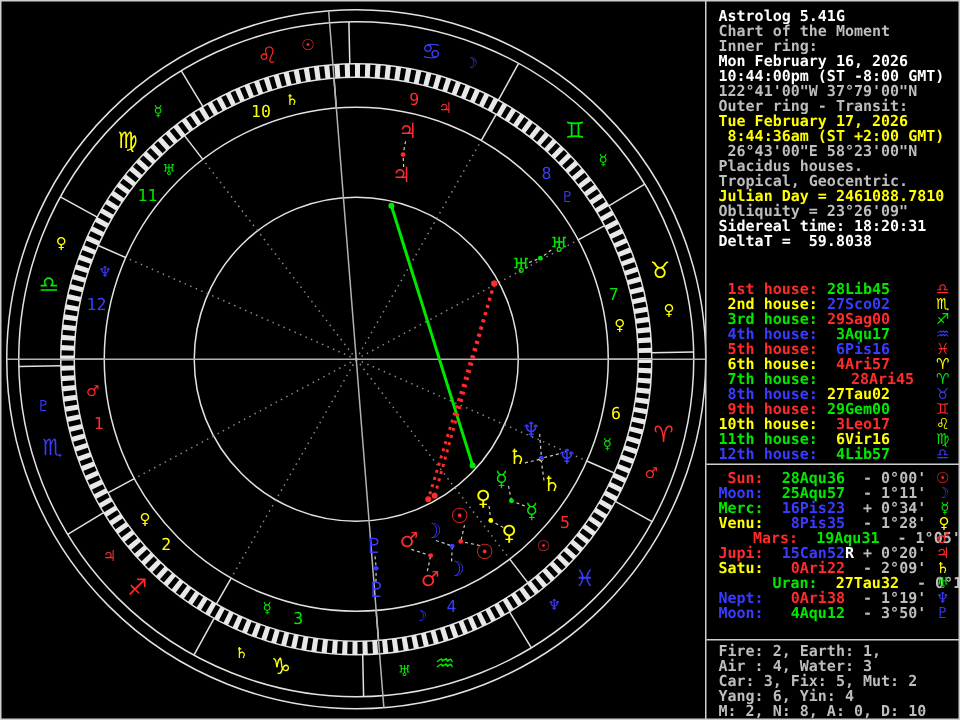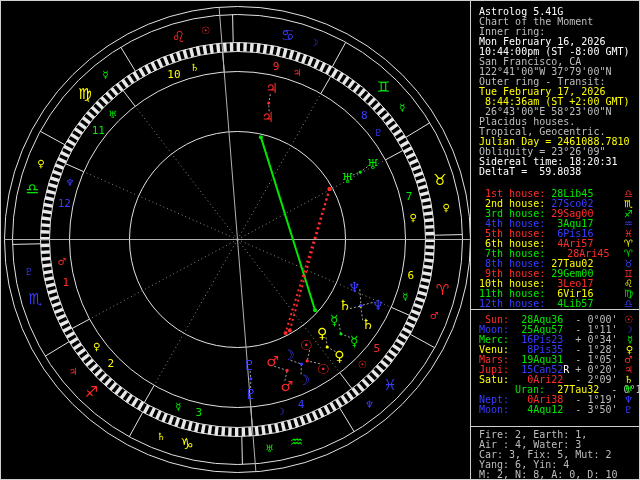--- a/index.html
+++ b/index.html
@@ -1,21 +1,21 @@
 <!DOCTYPE html>
 <html><head>
 <meta charset="utf-8">
 <style>
   html,body{margin:0;padding:0;background:#000;}
   #screen{position:relative;width:640px;height:480px;background:#000;overflow:hidden;
           font-family:"DejaVu Sans Mono",monospace;}
   #frame{position:absolute;inset:0;border:1px solid #cfcfcf;pointer-events:none;}
   #wheel-svg{position:absolute;left:0;top:0;}
   #panel{position:absolute;left:470px;top:0;width:169px;height:480px;border-left:1px solid #cfcfcf;}
-  .ln{position:relative;height:10px;line-height:10px;font-size:10px;white-space:pre;}
+  .ln{position:relative;height:10px;line-height:10px;font-size:10px;white-space:pre;font-weight:bold;}
   .ln .g{position:absolute;right:7px;top:0;font-family:"DejaVu Sans",sans-serif;font-size:10px;line-height:10px;}
   #info{position:absolute;left:8px;top:7px;right:0;}
   #houses{position:absolute;left:8px;top:189px;right:0;}
   #sep1{position:absolute;left:0px;top:309px;width:169px;border-top:1px solid #cfcfcf;}
   #planets{position:absolute;left:8px;top:315px;right:0;}
   #sep2{position:absolute;left:0px;top:426px;width:169px;border-top:1px solid #cfcfcf;}
   #stats{position:absolute;left:8px;top:430px;right:0;}
   text{user-select:none;}
 </style>
 </head>
@@ -351,21 +351,20 @@
       <text x="251.143883265298" y="393.8983304619675" fill="#3b3bff" font-size="14" text-anchor="middle" dominant-baseline="central" font-family="&quot;DejaVu Sans&quot;,sans-serif" font-weight="normal">♇</text>
       <text x="249.46711070457812" y="364.9304120274839" fill="#3b3bff" font-size="14" text-anchor="middle" dominant-baseline="central" font-family="&quot;DejaVu Sans&quot;,sans-serif" font-weight="normal">♇</text>
     </svg>
   <div id="panel">
     <div id="info">
         <div class="ln"><span style="color: rgb(255, 255, 255);">Astrolog 5.41G</span></div>
         <div class="ln"><span style="color: rgb(189, 189, 189);">Chart of the Moment</span></div>
         <div class="ln"><span style="color: rgb(189, 189, 189);">Inner ring:</span></div>
         <div class="ln"><span style="color: rgb(255, 255, 255);">Mon February 16, 2026</span></div>
         <div class="ln"><span style="color: rgb(255, 255, 255);">10:44:00pm (ST -8:00 GMT)</span></div>
-        <div class="ln"><span style="color: rgb(189, 189, 189);">San Francisco, CA</span></div>
         <div class="ln"><span style="color: rgb(189, 189, 189);">122°41'00"W 37°79'00"N</span></div>
         <div class="ln"><span style="color: rgb(189, 189, 189);">Outer ring - Transit:</span></div>
         <div class="ln"><span style="color: rgb(255, 255, 0);">Tue February 17, 2026</span></div>
         <div class="ln"><span style="color: rgb(255, 255, 0);"> 8:44:36am (ST +2:00 GMT)</span></div>
         <div class="ln"><span style="color: rgb(189, 189, 189);"> 26°43'00"E 58°23'00"N</span></div>
         <div class="ln"><span style="color: rgb(189, 189, 189);">Placidus houses.</span></div>
         <div class="ln"><span style="color: rgb(189, 189, 189);">Tropical, Geocentric.</span></div>
         <div class="ln"><span style="color: rgb(255, 255, 0);">Julian Day = 2461088.7810</span></div>
         <div class="ln"><span style="color: rgb(189, 189, 189);">Obliquity = 23°26'09"</span></div>
         <div class="ln"><span style="color: rgb(255, 255, 255);">Sidereal time: 18:20:31</span></div>
@@ -384,21 +383,21 @@
         <div class="ln"><span style="color: rgb(255, 255, 0);">10th house:</span><span style="color: rgb(255, 42, 42);">  3Leo17</span><span class="g" style="color: rgb(255, 255, 0);">♌</span></div>
         <div class="ln"><span style="color: rgb(0, 232, 0);">11th house:</span><span style="color: rgb(255, 255, 0);">  6Vir16</span><span class="g" style="color: rgb(0, 232, 0);">♍</span></div>
         <div class="ln"><span style="color: rgb(59, 59, 255);">12th house:</span><span style="color: rgb(0, 232, 0);">  4Lib57</span><span class="g" style="color: rgb(59, 59, 255);">♎</span></div>
       </div>
     <div id="sep1"></div>
     <div id="planets">
         <div class="ln"><span style="color: rgb(255, 42, 42);"> Sun:</span><span style="color: rgb(0, 232, 0);">  28Aqu36</span><span style="color: rgb(255, 255, 255);"> </span><span style="color: rgb(189, 189, 189);"> - 0°00'</span><span class="g" style="color: rgb(255, 42, 42);">☉</span></div>
         <div class="ln"><span style="color: rgb(59, 59, 255);">Moon:</span><span style="color: rgb(0, 232, 0);">  25Aqu57</span><span style="color: rgb(255, 255, 255);"> </span><span style="color: rgb(189, 189, 189);"> - 1°11'</span><span class="g" style="color: rgb(59, 59, 255);">☽</span></div>
         <div class="ln"><span style="color: rgb(0, 232, 0);">Merc:</span><span style="color: rgb(59, 59, 255);">  16Pis23</span><span style="color: rgb(255, 255, 255);"> </span><span style="color: rgb(189, 189, 189);"> + 0°34'</span><span class="g" style="color: rgb(0, 232, 0);">☿</span></div>
         <div class="ln"><span style="color: rgb(255, 255, 0);">Venu:</span><span style="color: rgb(59, 59, 255);">   8Pis35</span><span style="color: rgb(255, 255, 255);"> </span><span style="color: rgb(189, 189, 189);"> - 1°28'</span><span class="g" style="color: rgb(255, 255, 0);">♀</span></div>
-        <div class="ln"><span style="color: rgb(255, 42, 42);">Mars:</span><span style="color: rgb(0, 232, 0);">  19Aqu31</span><span style="color: rgb(255, 255, 255);"> </span><span style="color: rgb(189, 189, 189);"> - 1°05'</span><span class="g" style="color: rgb(255, 42, 42);">♂</span></div>
+        <div class="ln"><span style="color: rgb(255, 42, 42); margin-left: 23px;">Mars:</span><span style="color: rgb(0, 232, 0);">  19Aqu31</span><span style="color: rgb(255, 255, 255);"> </span><span style="color: rgb(189, 189, 189);"> - 1°05'</span><span class="g" style="color: rgb(255, 42, 42);">♂</span></div>
         <div class="ln"><span style="color: rgb(255, 42, 42);">Jupi:</span><span style="color: rgb(59, 59, 255);">  15Can52</span><span style="color: rgb(255, 255, 255);">R</span><span style="color: rgb(189, 189, 189);"> + 0°20'</span><span class="g" style="color: rgb(255, 42, 42);">♃</span></div>
         <div class="ln"><span style="color: rgb(255, 255, 0);">Satu:</span><span style="color: rgb(255, 42, 42);">   0Ari22</span><span style="color: rgb(255, 255, 255);"> </span><span style="color: rgb(189, 189, 189);"> - 2°09'</span><span class="g" style="color: rgb(255, 255, 0);">♄</span></div>
         <div class="ln"><span style="color: rgb(0, 232, 0); padding-left: 36px;">Uran:</span><span style="color: rgb(255, 255, 0);">  27Tau32</span><span style="color: rgb(255, 255, 255);"> </span><span style="color: rgb(189, 189, 189);"> - 0°11'</span><span class="g" style="color: rgb(0, 232, 0);">♅</span></div>
         <div class="ln"><span style="color: rgb(59, 59, 255);">Nept:</span><span style="color: rgb(255, 42, 42);">   0Ari38</span><span style="color: rgb(255, 255, 255);"> </span><span style="color: rgb(189, 189, 189);"> - 1°19'</span><span class="g" style="color: rgb(59, 59, 255);">♆</span></div>
         <div class="ln"><span style="color: rgb(59, 59, 255);">Moon:</span><span style="color: rgb(0, 232, 0);">   4Aqu12</span><span style="color: rgb(255, 255, 255);"> </span><span style="color: rgb(189, 189, 189);"> - 3°50'</span><span class="g" style="color: rgb(59, 59, 255);">♇</span></div>
       </div>
     <div id="sep2"></div>
     <div id="stats">
         <div class="ln"><span style="color: rgb(189, 189, 189);">Fire: 2, Earth: 1,</span></div>
         <div class="ln"><span style="color: rgb(189, 189, 189);">Air : 4, Water: 3</span></div>

